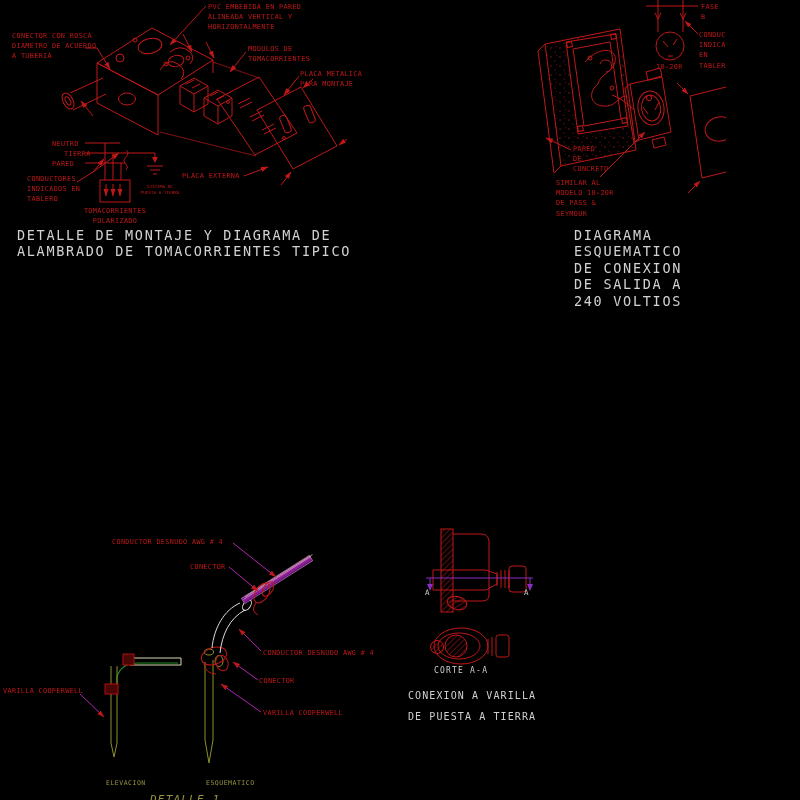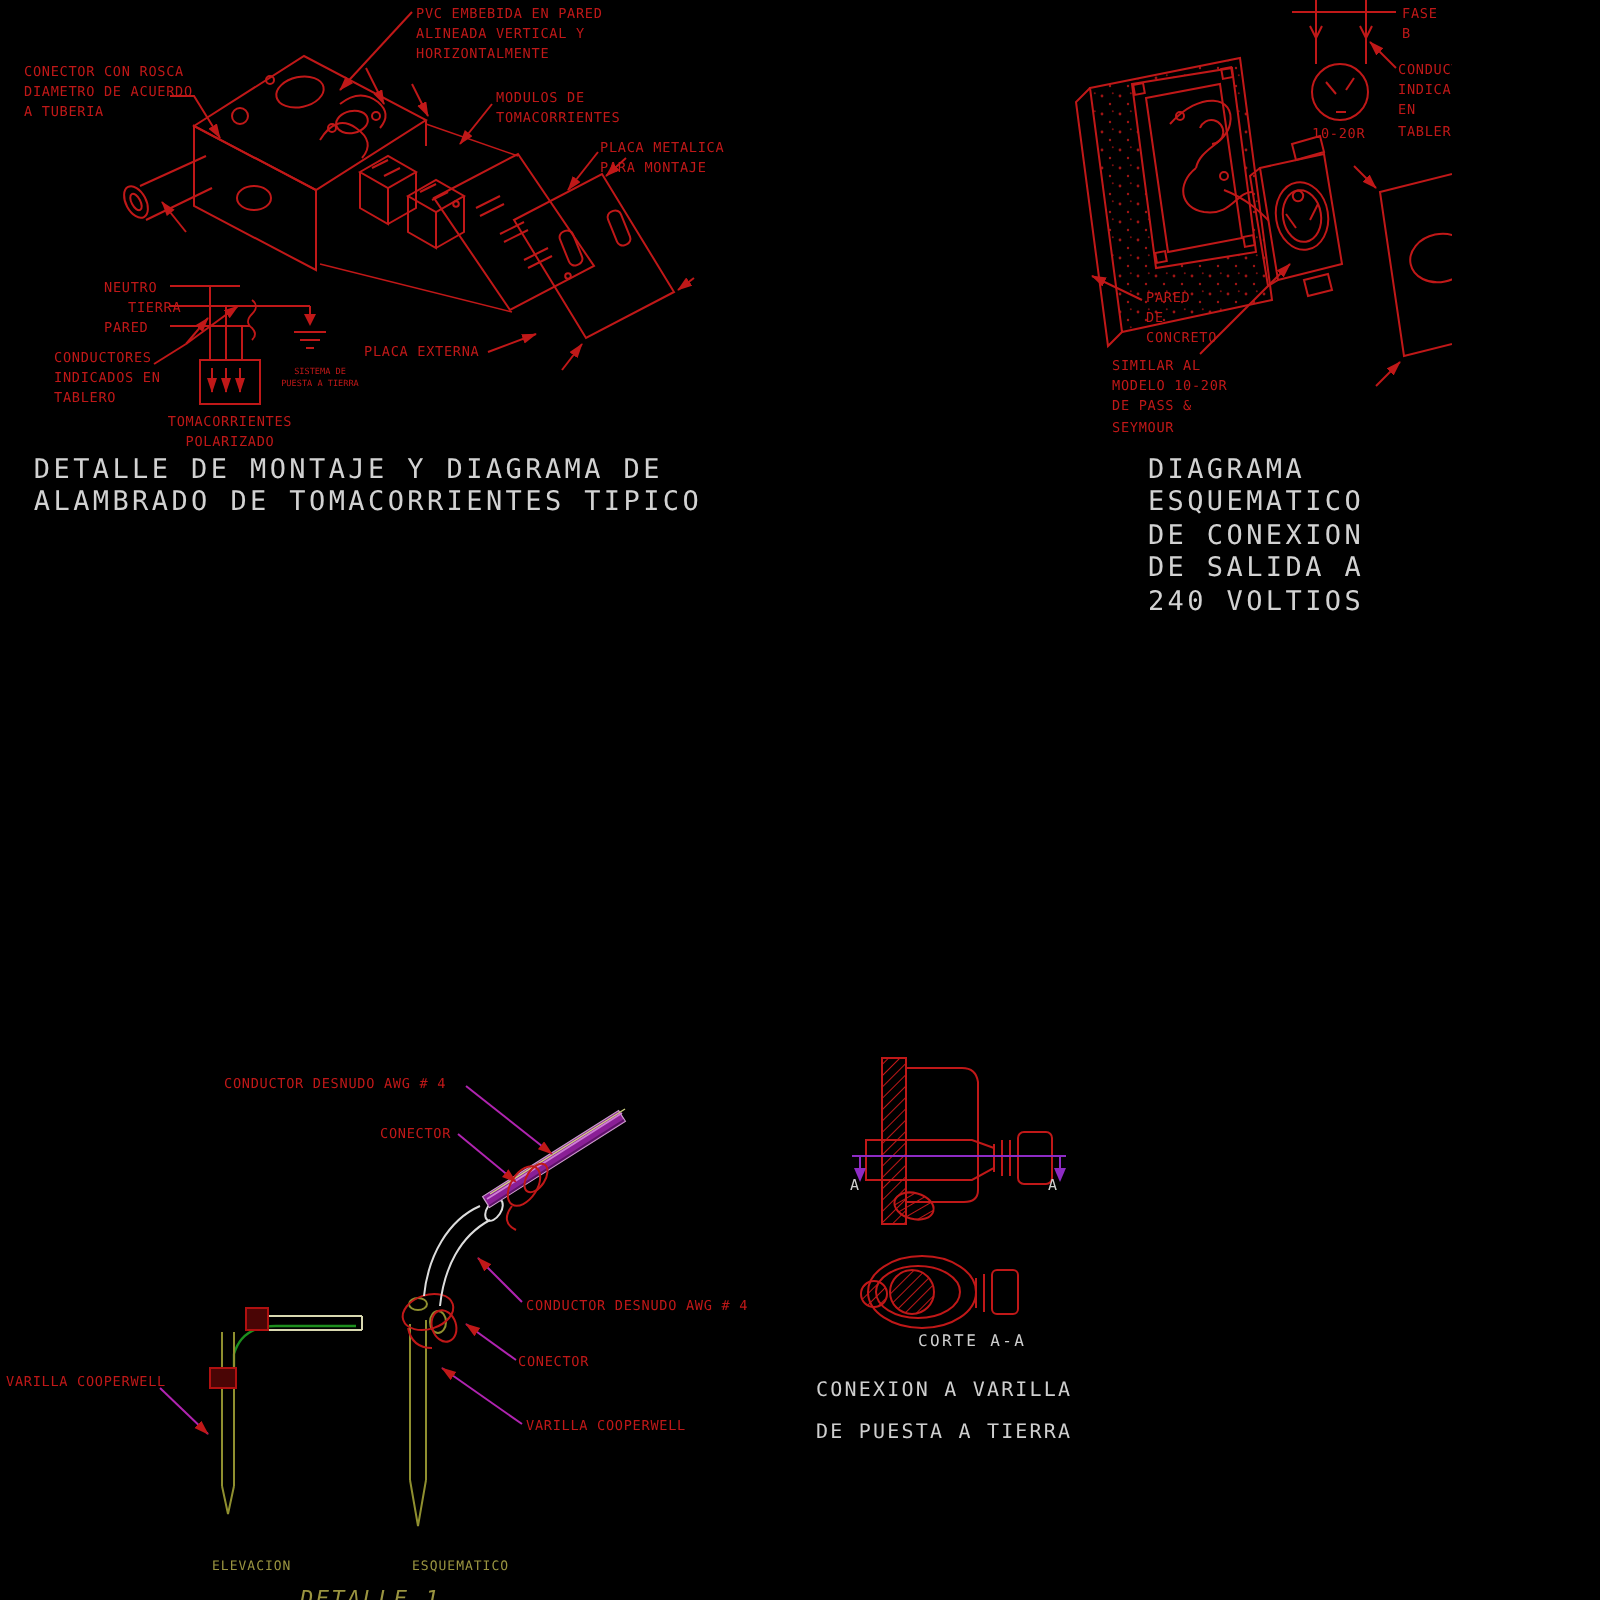--- a/index.html
+++ b/index.html
@@ -336,17 +336,17 @@
   <div class="lbl" style="left:263px;top:648px">CONDUCTOR DESNUDO AWG # 4</div>
   <div class="lbl" style="left:259px;top:676px">CONECTOR</div>
   <div class="lbl" style="left:3px;top:686px">VARILLA COOPERWELL</div>
   <div class="lbl" style="left:263px;top:708px">VARILLA COOPERWELL</div>
   <div class="olv" style="left:106px;top:779px">ELEVACION</div>
   <div class="olv" style="left:206px;top:779px">ESQUEMATICO</div>
   <div class="det" style="left:150px;top:793px">DETALLE 1</div>
 
   <div class="wa" style="left:425px;top:588px">A</div>
   <div class="wa" style="left:524px;top:588px">A</div>
-  <div class="wsm" style="left:459px;top:666px">CORTE A-A</div>
+  <div class="wsm" style="left:434px;top:666px">CORTE A-A</div>
   <div class="wtitle" style="left:408px;top:686px">CONEXION A VARILLA
 DE PUESTA A TIERRA</div>
 
 </div>
 
 </body></html>

